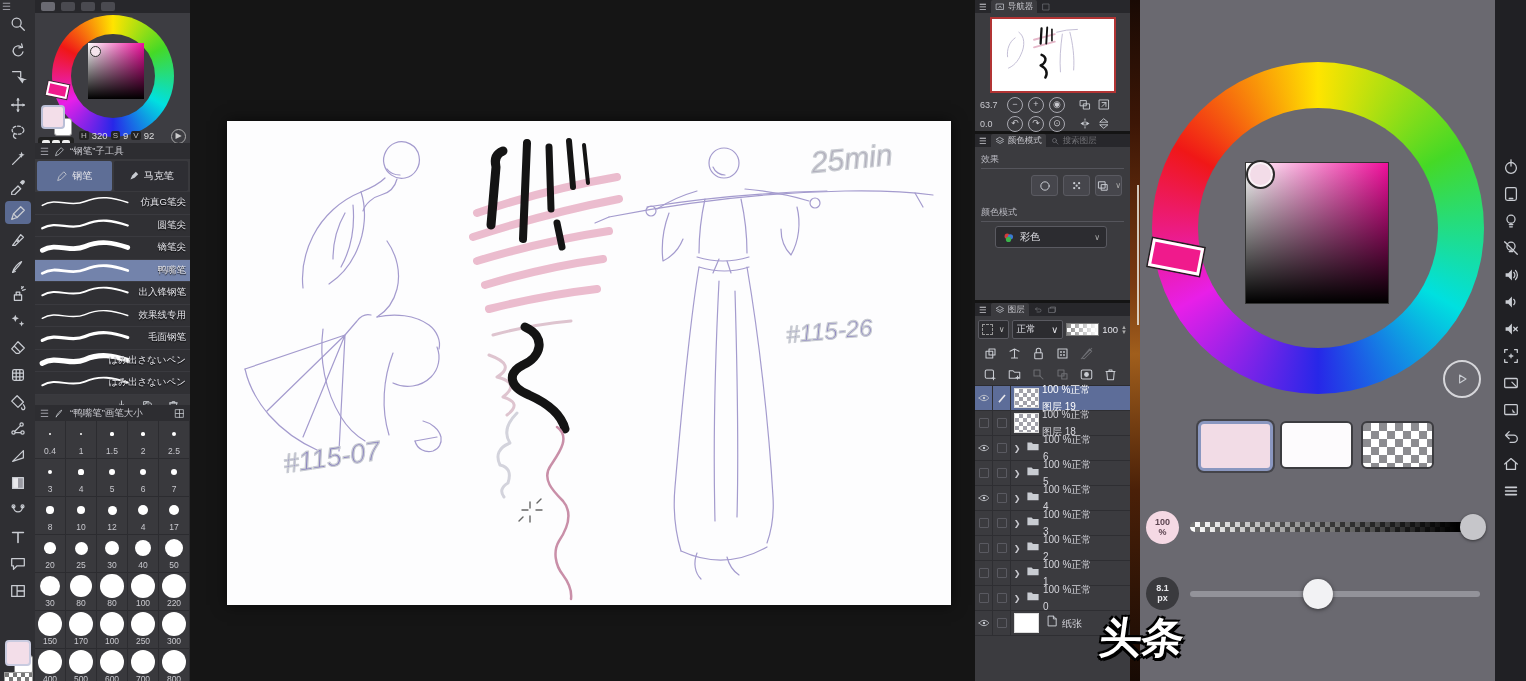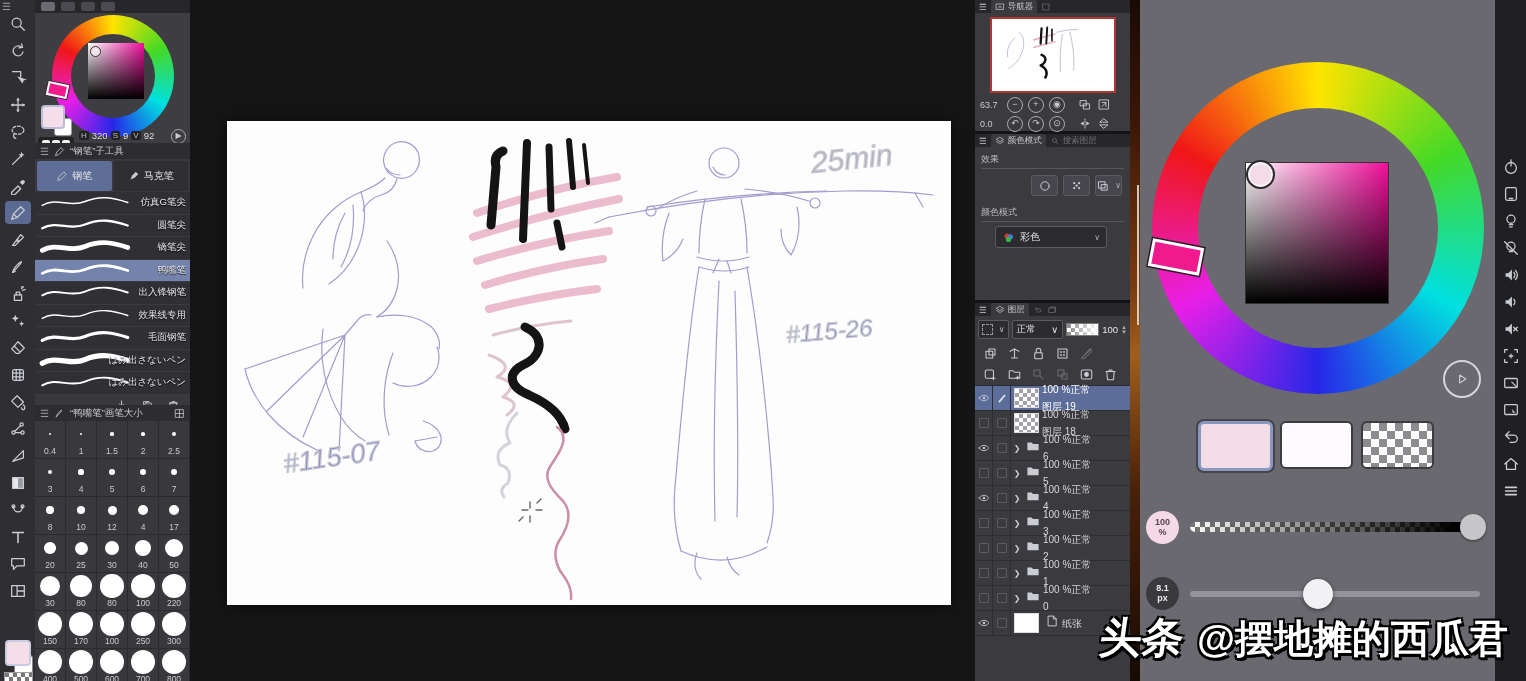--- a/index.html
+++ b/index.html
@@ -1076,14 +1076,13 @@
         <path d="M3 10l7-6 7 6"></path>
         <path d="M5 9v7h10V9"></path>
       </svg></div>
     <div class="rbtn"><svg viewBox="0 0 20 20">
         <path d="M4 6h12M4 10h12M4 14h12" stroke-width="1.8"></path>
       </svg></div>
   </div>
 
 <div id="watermark" class="abs">
   <span id="wm-brand">头条</span>
-  <span id="wm-handle">@摆地摊的西瓜君</span>
 </div>
 
 </body></html>

